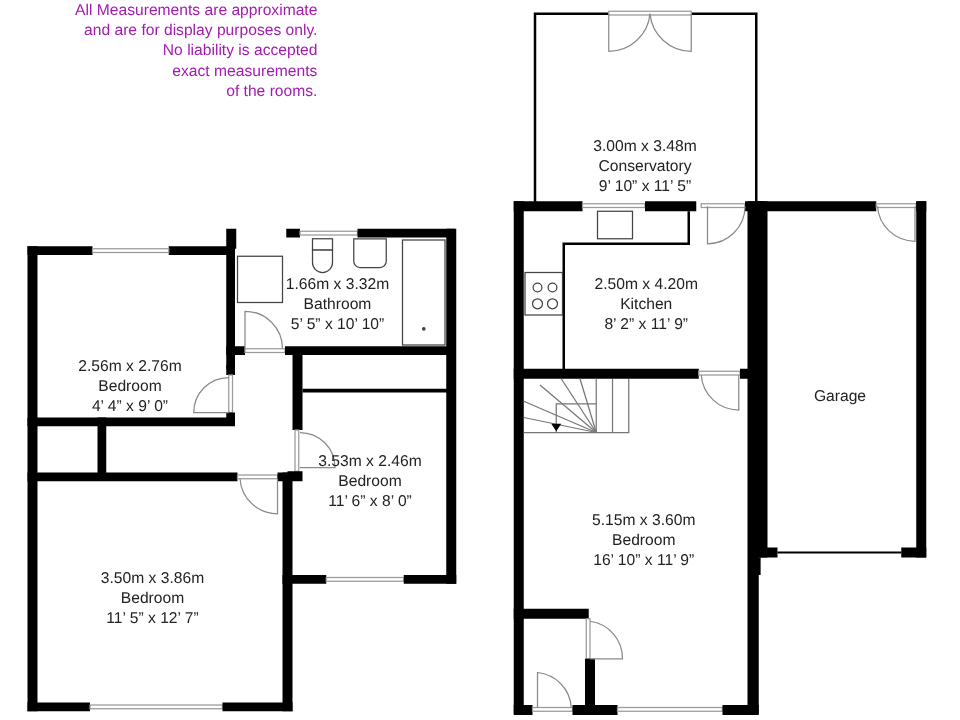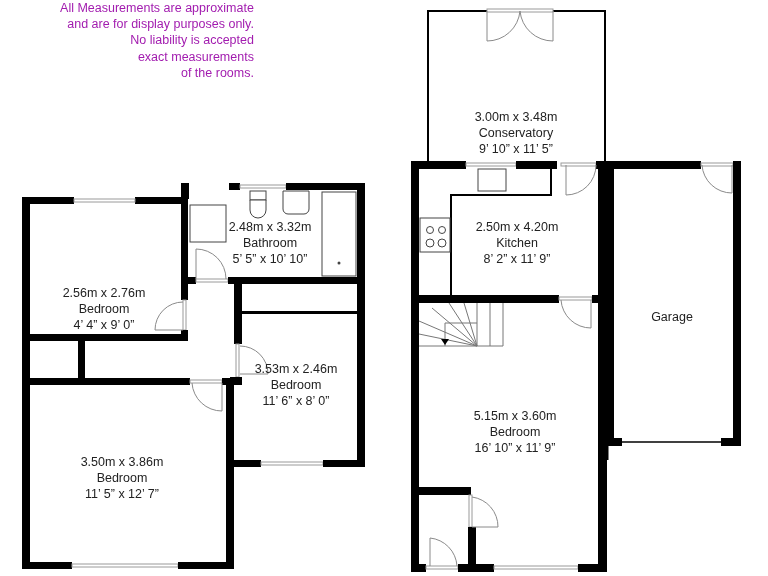--- a/index.html
+++ b/index.html
@@ -157,21 +157,21 @@
     <line x1="607" y1="446" x2="607" y2="460" stroke="#000" stroke-width="3"></line>
   </g>
 </svg>
 
 <div class="lbl" style="left:104px; top:260px;margin-top:25px;">
   <div>2.56m x 2.76m</div>
   <div>Bedroom</div>
   <div>4’ 4” x 9’ 0”</div>
 </div>
 <div class="lbl" style="left:270px; top:219px;">
-  <div>2.48m x 3.32m</div>
+  <div>1.66m x 3.32m</div>
   <div>Bathroom</div>
   <div>5’ 5” x 10’ 10”</div>
 </div>
 <div class="lbl" style="left:296px; top:361px;">
   <div>3.53m x 2.46m</div>
   <div>Bedroom</div>
   <div>11’ 6” x 8’ 0”</div>
 </div>
 <div class="lbl" style="left:122px; top:454px;">
   <div>3.50m x 3.86m</div>

